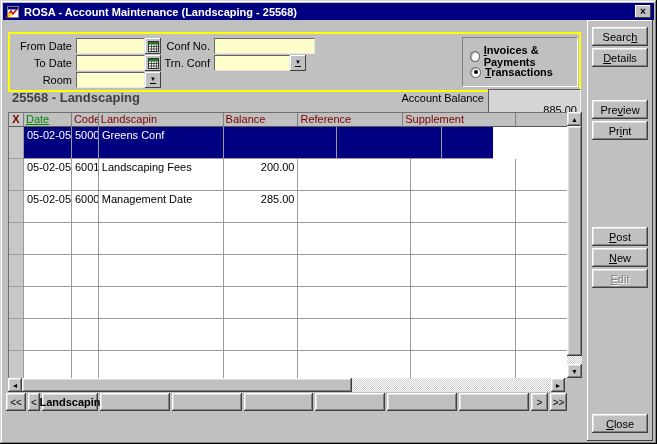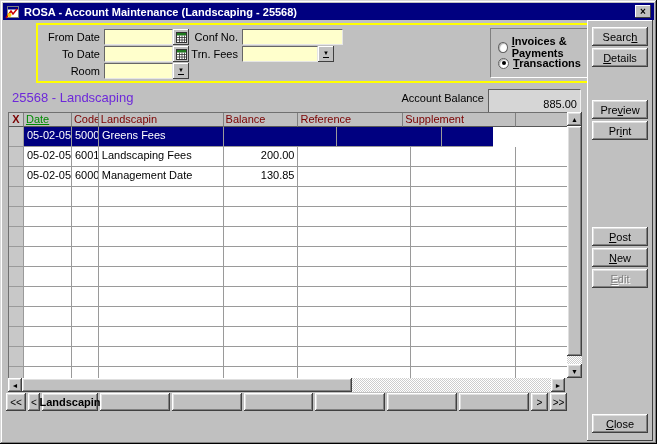--- a/index.html
+++ b/index.html
@@ -36,22 +36,22 @@
     background:#c0c0c0; display:flex; align-items:center; justify-content:center;
     font-size:11px; cursor:default; user-select:none;
     box-shadow: inset -1px -1px 0 #404040, inset 1px 1px 0 #fff,
                 inset -2px -2px 0 #808080, inset 2px 2px 0 #dfdfdf;
   }
   .btn[data-disabled="true"] { color:#808080; text-shadow:1px 1px 0 #fff; }
   .accel { text-decoration:underline; }
 
   
   .filter-box {
-    position:absolute; left:8px; top:23px; width:573px; height:60px;
-    border:2px solid #ffff00; background:#c0c0c0;margin-left:28px;
+    position:absolute; left:8px; top:32px; width:573px; height:60px;
+    border:2px solid #ffff00; background:#c0c0c0;
   }
   .flabel { position:absolute; width:62px; text-align:right; font-size:11px; line-height:15px; }
   .field {
     position:absolute; height:16px; background:#ffffcc; font-size:11px;
     border:1px solid; border-color:#666 #e6e6e6 #e6e6e6 #666; padding:0 3px;
     font-family:"Liberation Sans","DejaVu Sans",sans-serif; outline:none;
   }
   .icon-btn {
     position:absolute; width:16px; height:16px; display:flex;
     align-items:center; justify-content:center; background:#c0c0c0;
@@ -66,37 +66,37 @@
   .radio-option { position:absolute; left:7px; display:flex; align-items:center; gap:4px; font-weight:bold; font-size:11px; }
   .radio-circle {
     width:11px; height:11px; border-radius:50%; background:#fff;
     border:1px solid #606060; box-shadow: inset 1px 1px 1px #b0b0b0;
     display:flex; align-items:center; justify-content:center;
   }
   .radio-dot { width:4px; height:4px; border-radius:50%; background:#000; display:none; }
   .radio-option[data-selected="true"] .radio-dot { display:block; }
 
   
-  .account-title { position:absolute; left:12px; top:90px; font-size:13px; font-weight:normal; color:#6d28d9; }
+  .account-title { position:absolute; left:12px; top:90px; font-size:13px; font-weight:bold; color:#404040; }
   .balance-label { position:absolute; left:380px; top:92px; width:104px; text-align:right; font-size:11px; }
   .balance-field {
     position:absolute; left:488px; top:89px; width:93px; height:33px;
     background:#d6d6d6; border:1px solid; border-color:#606060 #f0f0f0 #f0f0f0 #606060;
-    text-align:right; padding:8px 3px; font-size:11px;
+    text-align:right; padding:14px 3px; font-size:11px;
   }
 
   
   .table-wrap { position:absolute; left:8px; top:112px; width:574px; height:266px; display:flex; }
   .grid { width:559px; height:266px; overflow:hidden; background:#fff; border-left:1px solid #707070; border-top:1px solid #707070; }
   .thead { display:flex; height:14px; background:#c0c0c0; }
   .thead .cell { border-right:1px solid #808080; border-bottom:1px solid #585858; font-size:11px; line-height:13px; padding:0 2px; overflow:hidden; white-space:nowrap; }
   .hX { color:#7b0000; font-weight:bold; text-align:center; }
   .hdate { color:#008a00;text-decoration:underline; }
   .hother { color:#7b0000; }
-  .trow { display:flex; height:20px; background:#fff; }
+  .trow { display:flex; height:32px; background:#fff; }
   .trow .cell { border-right:1px solid #9a9a9a; border-bottom:1px solid #9a9a9a; font-size:11px; line-height:17px; padding:0 3px; overflow:hidden; white-space:nowrap; }
   .c0 { width:15px; padding:0 !important; background:#c8c8c8; }
   .c1 { width:48px; } .c2 { width:27px; } .c3 { width:125px; }
   .c4 { width:75px; text-align:right; } .c5 { width:113px; } .c6 { width:105px; } .c7 { width:51px; border-right:none !important; }
   .thead .c4 { text-align:left; }
   .trow.selected .cell { background:#000080; color:#fff; }
   .trow.selected .c0 { background:#c8c8c8; }
 
   
   .checker { background: repeating-conic-gradient(#ffffff 0% 25%, #cdcdcd 0% 50%) 0 0 / 2px 2px; }
@@ -163,21 +163,21 @@
 
     <span class="flabel" style="left:0;top:22px">To Date</span>
     <input class="field" style="left: 66px; top: 21px; width: 69px;" value="">
     <span class="icon-btn" style="left:135px;top:21px">
       <svg width="11" height="11" viewBox="0 0 11 11">
         <rect x="0.5" y="0.5" width="10" height="10" fill="#fff" stroke="#333"></rect>
         <rect x="1" y="1" width="9" height="2.5" fill="#1e7a1e"></rect>
         <path d="M1 5.5h9M1 8h9M3.5 3.5v7M6 3.5v7M8.5 3.5v7" stroke="#333" stroke-width="0.8"></path>
       </svg>
     </span>
-    <span class="flabel" style="left:138px;top:22px">Trn. Fees</span>
+    <span class="flabel" style="left:138px;top:22px">Trn. Conf</span>
     <input class="field" style="left: 204px; top: 21px; width: 76px;" value="">
     <span class="icon-btn" style="left:280px;top:21px">
       <span class="dd-glyph">▼</span>
     </span>
 
     <span class="flabel" style="left:0;top:39px">Room</span>
     <input class="field" style="left: 66px; top: 38px; width: 69px;" value="">
     <span class="icon-btn" style="left:135px;top:38px">
       <span class="dd-glyph">▼</span>
     </span>
@@ -210,41 +210,41 @@
         <div class="cell c4 hother">Balance</div>
         <div class="cell c6 hother">Reference</div>
         <div class="cell c5 hother">Supplement</div>
         <div class="cell c7"></div>
       </div>
       <div>
         <div class="trow selected">
           <div class="cell c0"></div>
           <div class="cell c1">05-02-05</div>
           <div class="cell c2">5000</div>
-          <div class="cell c3">Greens Fees</div>
+          <div class="cell c3">Greens Conf</div>
           <div class="cell c5"></div>
           <div class="cell c6"></div>
           <div class="cell c7"></div>
         </div>
         <div class="trow">
           <div class="cell c0"></div>
           <div class="cell c1">05-02-05</div>
           <div class="cell c2">6001</div>
           <div class="cell c3">Landscaping Fees</div>
           <div class="cell c4">200.00</div>
           <div class="cell c5"></div>
           <div class="cell c6"></div>
           <div class="cell c7"></div>
         </div>
         <div class="trow">
           <div class="cell c0"></div>
           <div class="cell c1">05-02-05</div>
           <div class="cell c2">6000</div>
           <div class="cell c3">Management Date</div>
-          <div class="cell c4">130.85</div>
+          <div class="cell c4">285.00</div>
           <div class="cell c5"></div>
           <div class="cell c6"></div>
           <div class="cell c7"></div>
         </div>
       <div class="trow">
             <div class="cell c0"></div>
             <div class="cell c1"></div>
             <div class="cell c2"></div>
             <div class="cell c3"></div>
             <div class="cell c4"></div>

